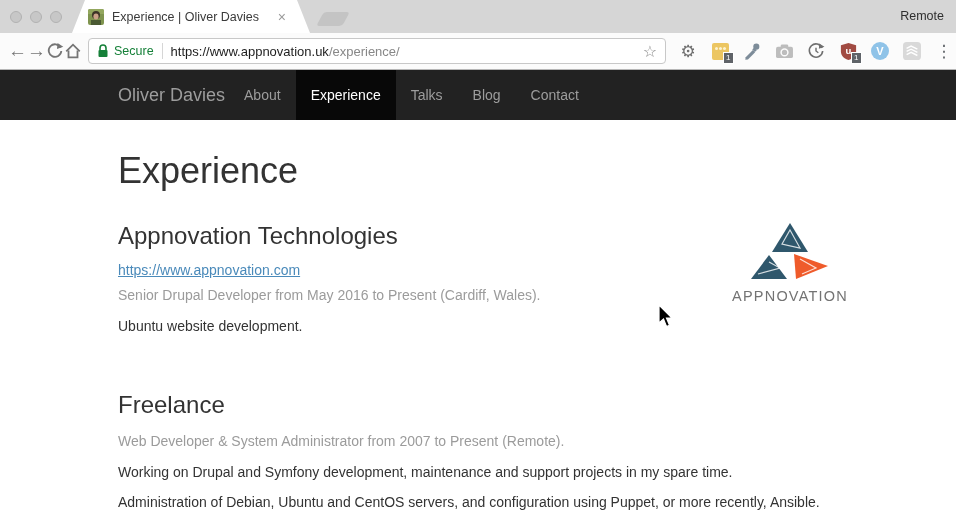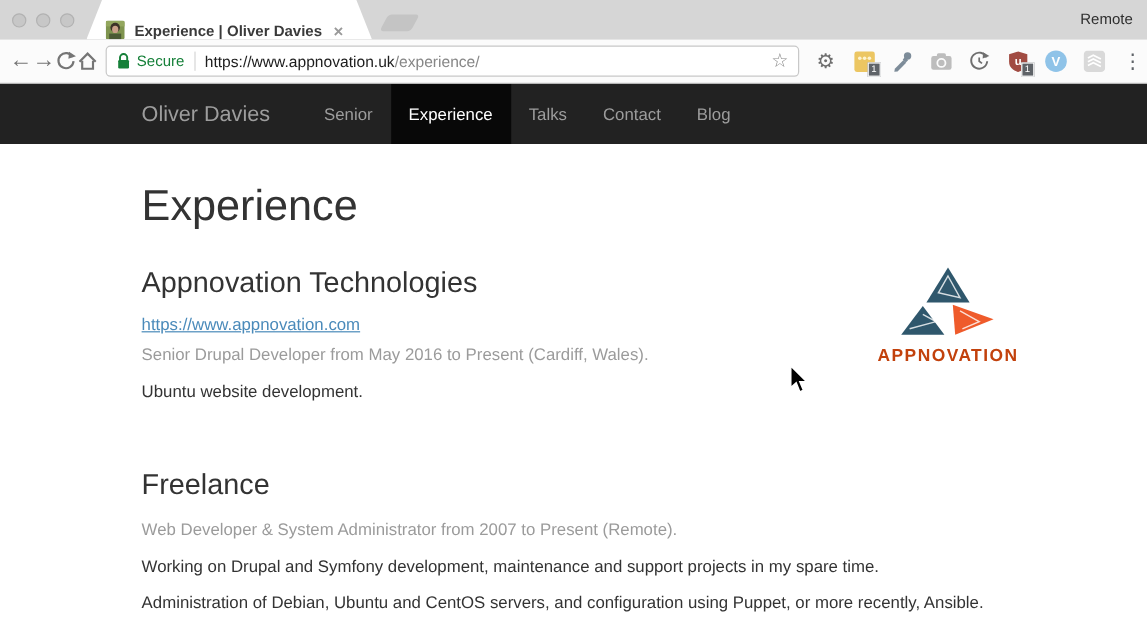--- a/index.html
+++ b/index.html
@@ -5,21 +5,21 @@
   * { margin:0; padding:0; box-sizing:border-box; }
   html,body { width:956px; height:523px; overflow:hidden; }
   body { font-family:"Liberation Sans", sans-serif; background:#fff; position:relative; }
 
   
   .tab-strip { height:33px; background:#d6d6d6; position:relative; }
   .traffic-lights { position:absolute; left:10px; top:10.5px; display:flex; gap:8px; }
   .traffic-light { width:12px; height:12px; border-radius:50%; background:#c7c7c7; border:1px solid #b2b2b2; }
   .tab { position:absolute; left:72px; top:0; width:238px; height:33px; background:#fff;
          clip-path: polygon(0 100%, 13px 0, calc(100% - 13px) 0, 100% 100%);
-         display:flex; align-items:flex-end; padding:0 24px 0 16px;font-weight:bold; }
+         display:flex; align-items:center; padding:0 24px 0 16px; }
   .tab-favicon { width:16px; height:16px; border-radius:2px; overflow:hidden; flex:0 0 16px; margin-right:8px; }
   .tab-title { font-size:12.5px; color:#3a3a3a; white-space:nowrap; overflow:hidden; flex:1; }
   .tab-close { font-size:14px; color:#9a9a9a; margin-left:8px; line-height:1; }
   .new-tab-btn { position:absolute; left:320px; top:12px; width:26px; height:14px; background:#c4c4c4;
                  border-radius:3px; transform:skewX(-28deg); }
   .profile-name { position:absolute; right:12px; top:9px; font-size:12.5px; color:#2f2f2f; }
 
   
   .toolbar { height:37px; background:#fbfbfb; border-bottom:1px solid #b6b6b6; display:flex; align-items:center; padding:0 8px; }
   .nav-btn { width:28px; height:28px; display:flex; align-items:center; justify-content:center; color:#757575; font-size:19px; }
@@ -38,35 +38,35 @@
                line-height:10px; padding:0 2.5px; border:1px solid #fff; }
   .notes-box { width:17px; height:17px; background:#ecc662; border-radius:2px; position:relative; }
   .notes-box i { position:absolute; top:4px; left:3px; width:3px; height:3px; border-radius:50%; background:#fdf3d0;
                  box-shadow:4px 0 0 #fdf3d0, 8px 0 0 #fdf3d0; }
   .menu-dots { font-size:17px; color:#5f6368; }
 
   
   .site-nav { height:50px; background:#222; }
   .container { width:720px; margin:0 auto; position:relative; }
   .nav-inner { display:flex; align-items:stretch; height:50px; }
-  .brand { color:#9d9d9d; font-size:18px; display:flex; align-items:center; margin-right:30px; text-decoration:none; }
+  .brand { color:#9d9d9d; font-size:18px; display:flex; align-items:center; margin-right:4px; text-decoration:none; }
   .nav-link { color:#9d9d9d; font-size:14px; display:flex; align-items:center; padding:0 15px; text-decoration:none; }
   .nav-link.active { color:#fff; background:#080808; }
 
   
   main .container { padding-top:30px; }
   h1.page-title { font-size:36px; font-weight:500; color:#333; margin:0 0 30px; }
   h2.section-heading { font-size:24px; font-weight:500; color:#333; margin:0 0 12px; }
   .link-line { font-size:14px; margin:0 0 7px; }
   .link-line a { color:#4a8aba; text-decoration:underline; }
   .muted-line { font-size:14px; color:#9b9b9b; margin:0 0 11px; line-height:1.45; }
   .body-line { font-size:14px; color:#333; margin:0 0 10px; line-height:1.45; }
   .section-freelance { margin-top:54px; }
   .appnovation-logo { position:absolute; top:102px; right:-12px; width:120px; text-align:center; }
-  .appnovation-wordmark { font-size:14.5px; font-weight:bold; color:#c2410c; letter-spacing:1.2px; margin-top:4px; }
+  .appnovation-wordmark { font-size:14.5px; font-weight:normal; color:#737373; letter-spacing:1.2px; margin-top:4px; }
 
   .cursor { position:absolute; left:658px; top:304px; width:17px; height:26px; pointer-events:none; }
 </style>
 </head>
 <body>
 
 <div class="tab-strip">
   <div class="traffic-lights">
     <span class="traffic-light"></span>
     <span class="traffic-light"></span>
@@ -169,25 +169,25 @@
       </svg>
     </span>
     <span class="ext menu-dots">⋮</span>
   </div>
 </div>
 
 <nav class="site-nav">
   <div class="container">
     <div class="nav-inner">
       <a class="brand" href="#">Oliver Davies</a>
-      <a class="nav-link" href="#">Senior</a>
+      <a class="nav-link" href="#">About</a>
       <a class="nav-link active" href="#">Experience</a>
       <a class="nav-link" href="#">Talks</a>
+      <a class="nav-link" href="#">Blog</a>
       <a class="nav-link" href="#">Contact</a>
-      <a class="nav-link" href="#">Blog</a>
     </div>
   </div>
 </nav>
 
 <main>
   <div class="container">
     <h1 class="page-title">Experience</h1>
 
     <section>
       <h2 class="section-heading">Appnovation Technologies</h2>

